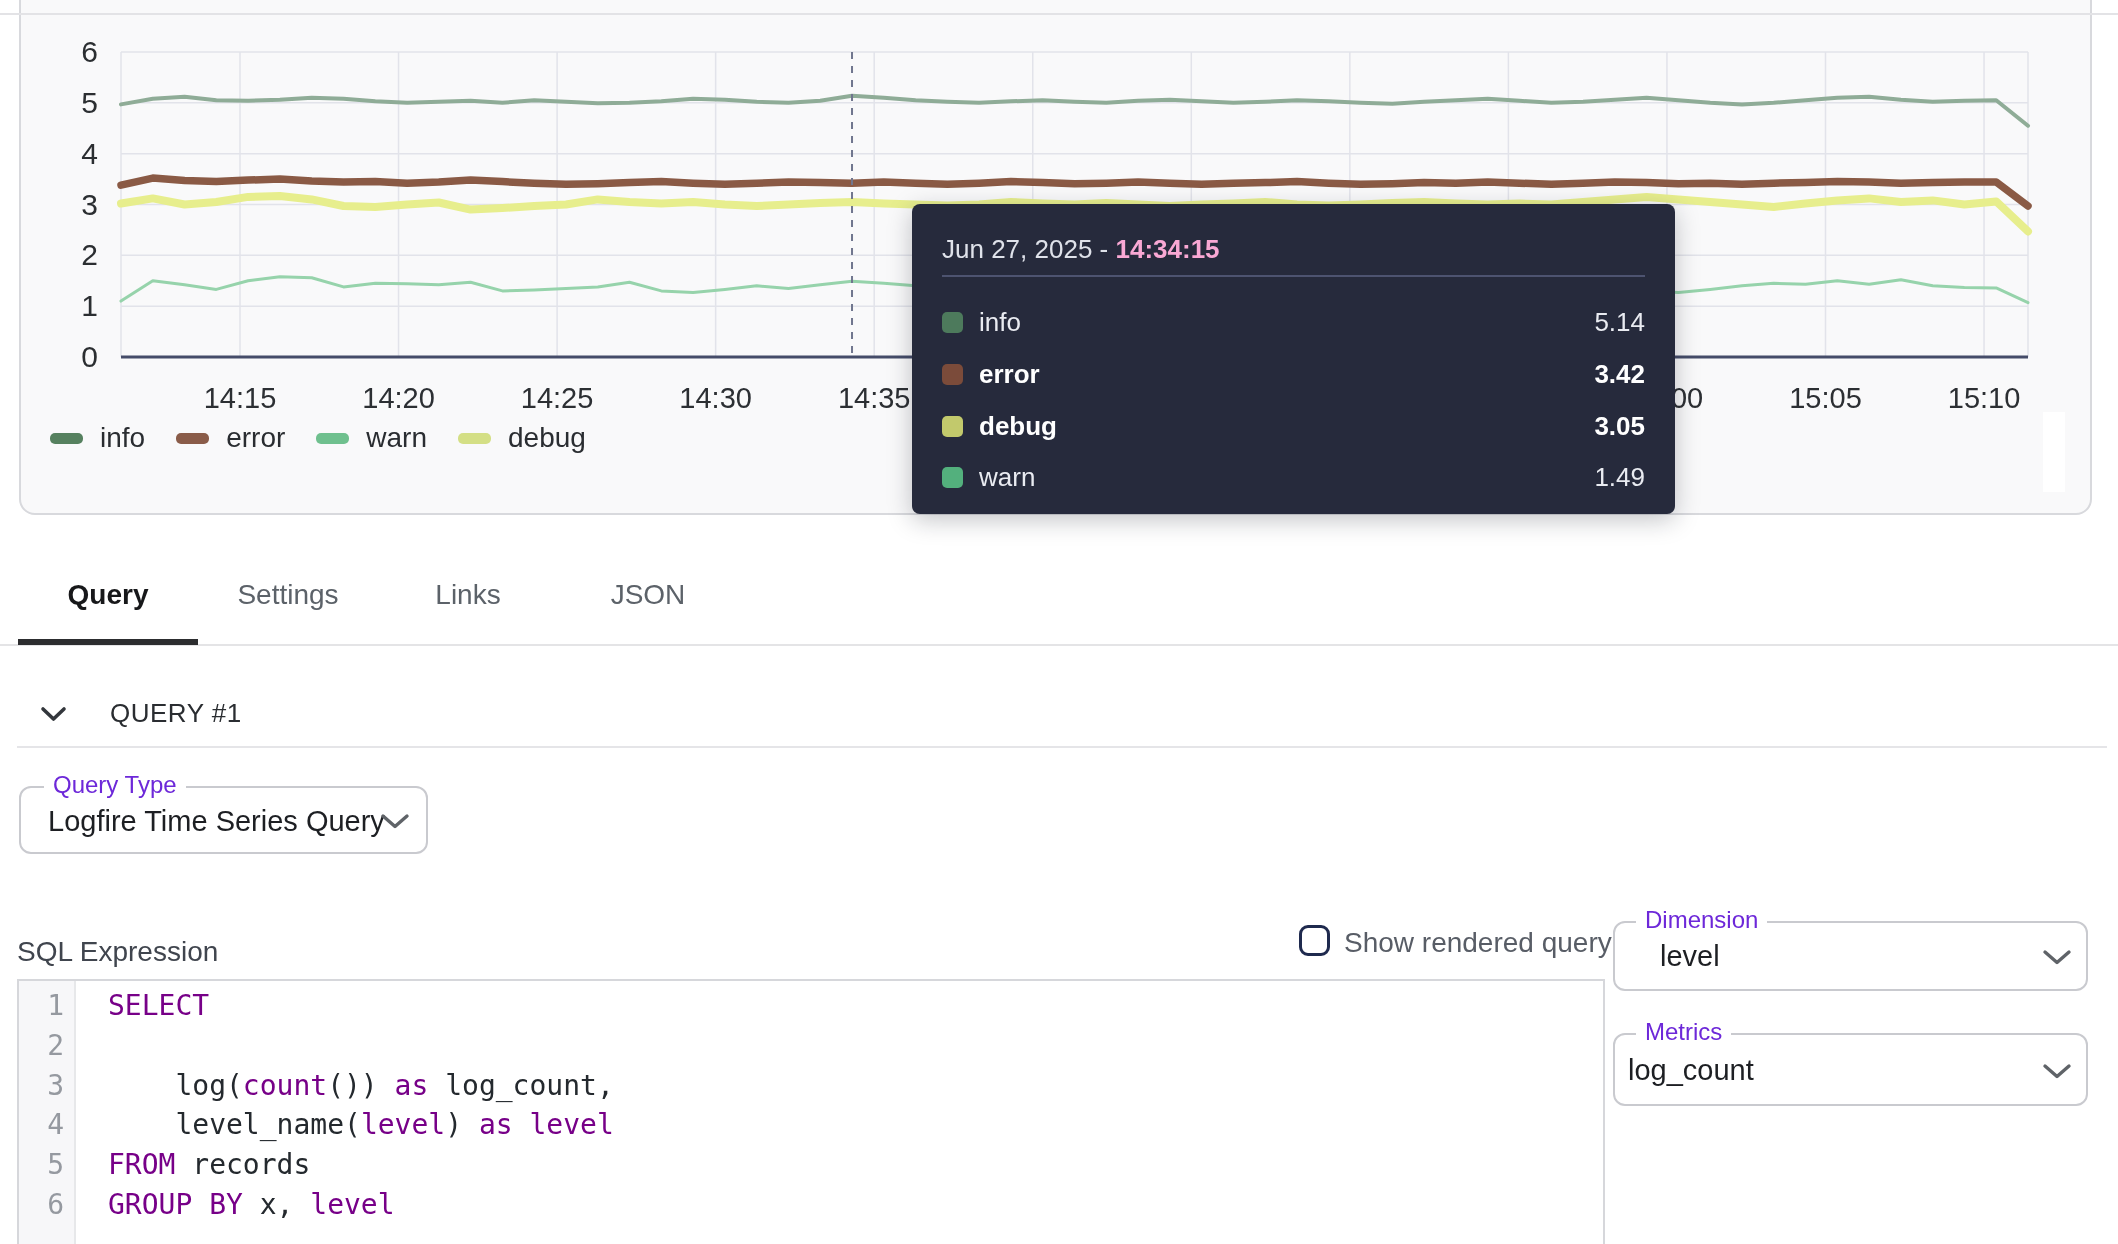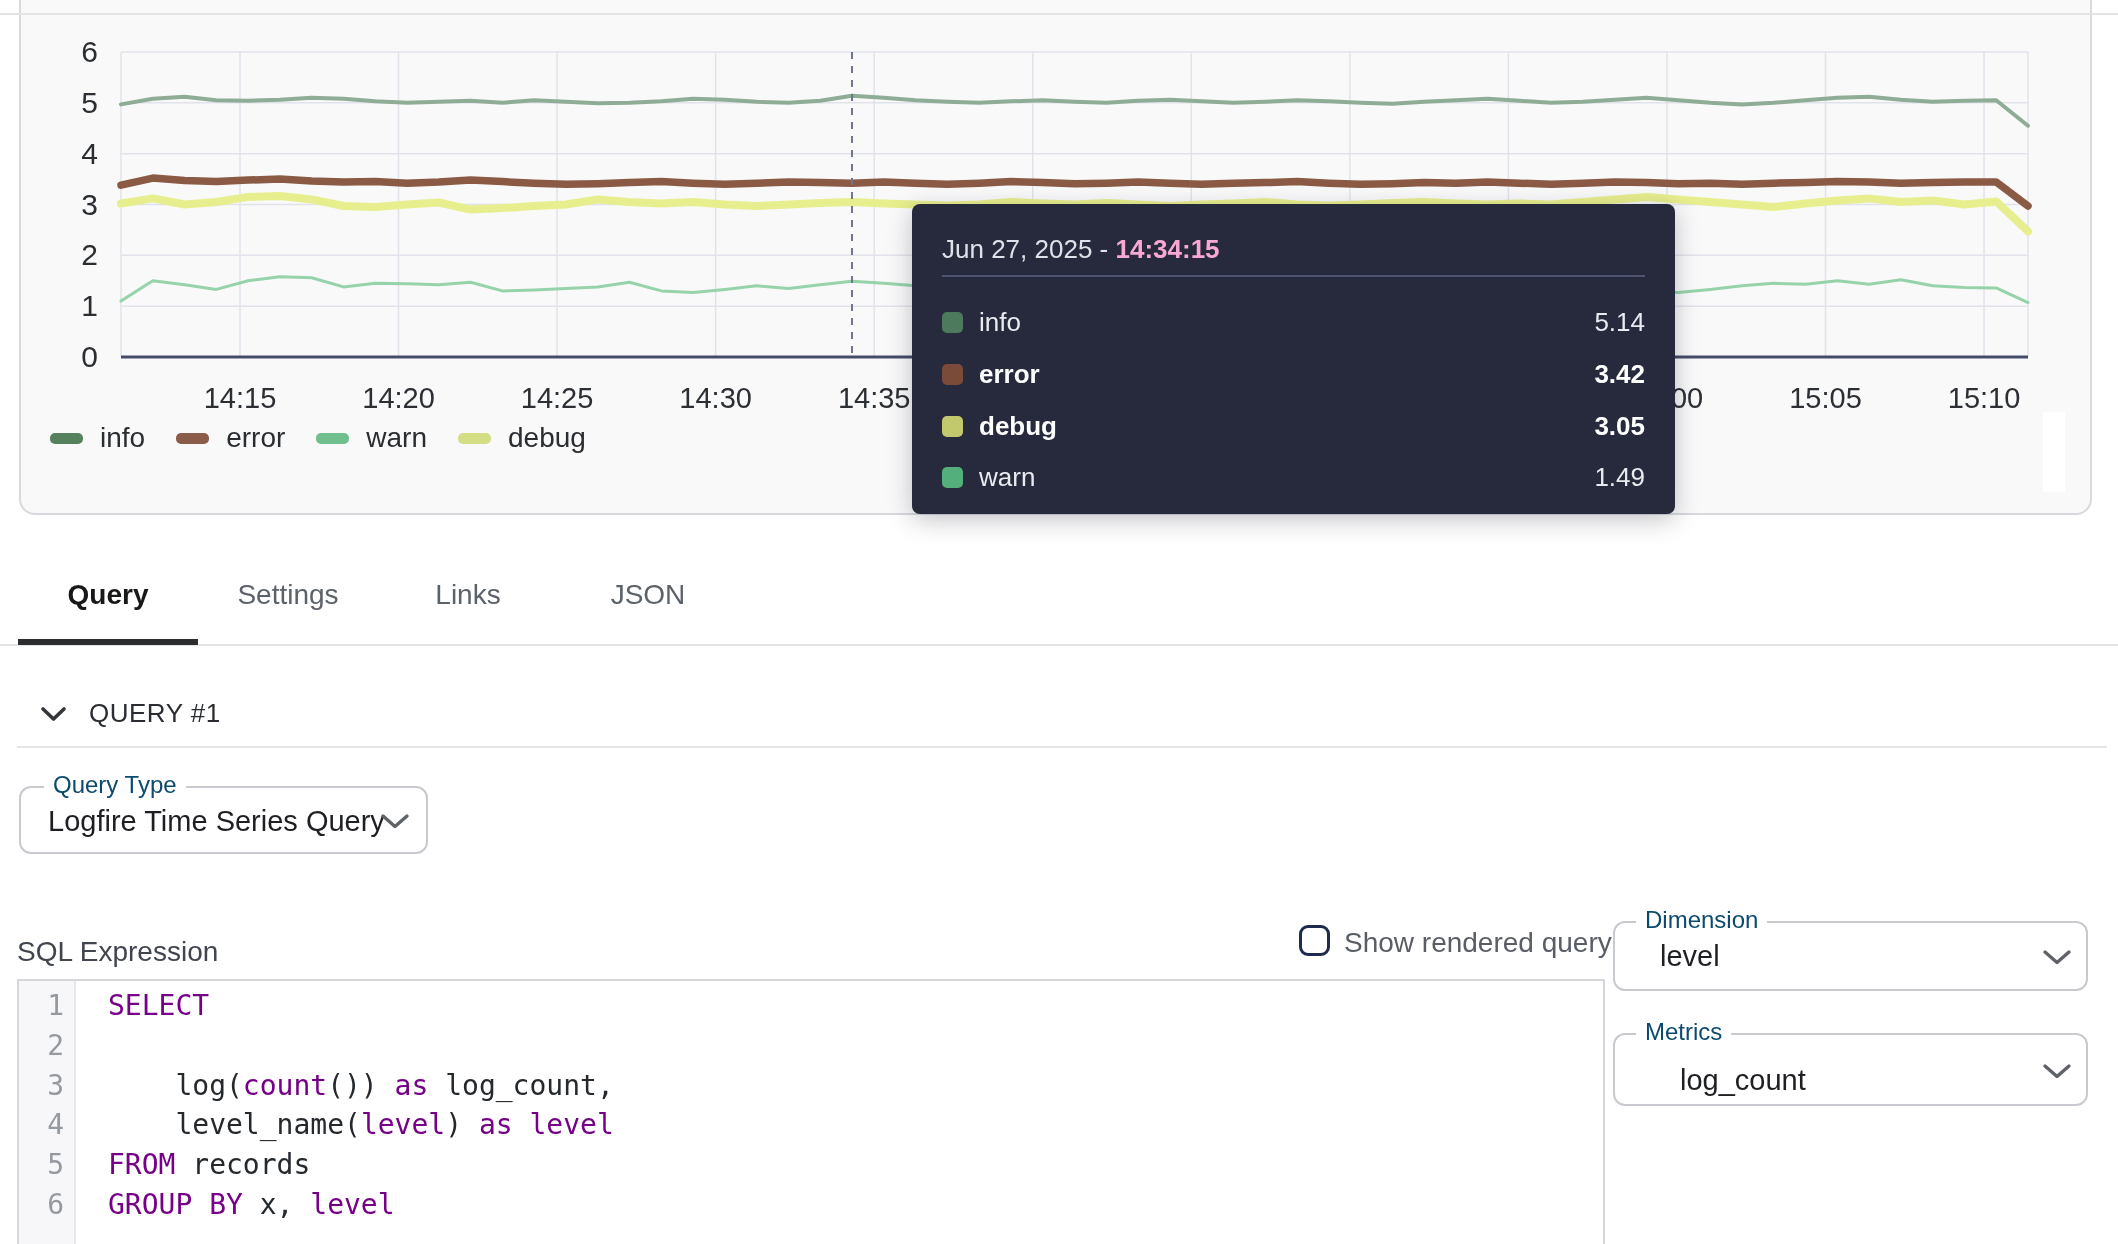--- a/index.html
+++ b/index.html
@@ -40,47 +40,47 @@
   .tab { width:180px; height:58px; display:flex; align-items:center; justify-content:center;
          font-size:28px; color:#5c6269; cursor:pointer; }
   .tab.active { color:#17181a; font-weight:700; }
   .tab-underline { position:absolute; left:18px; top:639px; width:180px; height:6px;
                    background:#2c2d2f; z-index:2; }
   .tabs-divider { position:absolute; left:0; top:644px; width:2118px; height:2px;
                   background:#e4e4e6; }
 
   
   .query-header { position:absolute; left:40px; top:698px; display:flex; align-items:center;
-                  cursor:pointer; }
+                  cursor:pointer;gap:21px; }
   .query-chevron { margin-right:22px; display:flex; }
   .query-title { font-size:26px; color:#2a2d31; letter-spacing:.5px; font-weight:500; }
   .query-divider { position:absolute; left:17px; top:746px; width:2090px; height:2px;
                    background:#e5e5e8; }
 
   
   .select-box { position:absolute; border:2px solid #c9cacf; border-radius:12px;
                 background:#ffffff; cursor:pointer; }
-  .select-label { position:absolute; font-size:24px; color:#0c4a6e; background:#ffffff;
+  .select-label { position:absolute; font-size:24px; color:#6d28d9; background:#ffffff;
                   padding:0 9px; line-height:26px; }
   .select-value { position:absolute; font-size:29px; color:#1d1f23; white-space:nowrap; }
   .select-chevron { position:absolute; }
 
   #query-type-box { left:19px; top:786px; width:409px; height:68px; }
   #query-type-label { left:44px; top:772px; }
   #query-type-value { left:48px; top:805px; }
   #query-type-chevron { left:380px; top:813px; }
 
   #dimension-box { left:1613px; top:921px; width:475px; height:70px; }
   #dimension-label { left:1636px; top:907px; }
   #dimension-value { left:1660px; top:940px; }
   #dimension-chevron { left:2042px; top:949px; }
 
   #metrics-box { left:1613px; top:1033px; width:475px; height:73px; }
   #metrics-label { left:1636px; top:1019px; }
-  #metrics-value { left:1680px; top:1054px;margin-top:10px; }
+  #metrics-value { left:1628px; top:1054px; }
   #metrics-chevron { left:2042px; top:1063px; }
 
   
   .sql-label { position:absolute; left:17px; top:936px; font-size:28px; color:#40454e; }
   .checkbox { position:absolute; left:1299px; top:925px; width:31px; height:31px;
               border:3px solid #1f2a4e; border-radius:9px; background:#ffffff; cursor:pointer; }
   .checkbox-label { position:absolute; left:1344px; top:927px; font-size:28px; color:#585d66; }
 
   .editor { position:absolute; left:17px; top:979px; width:1588px; height:290px;
             background:#ffffff; border:2px solid #d6d7db; overflow:hidden; }

